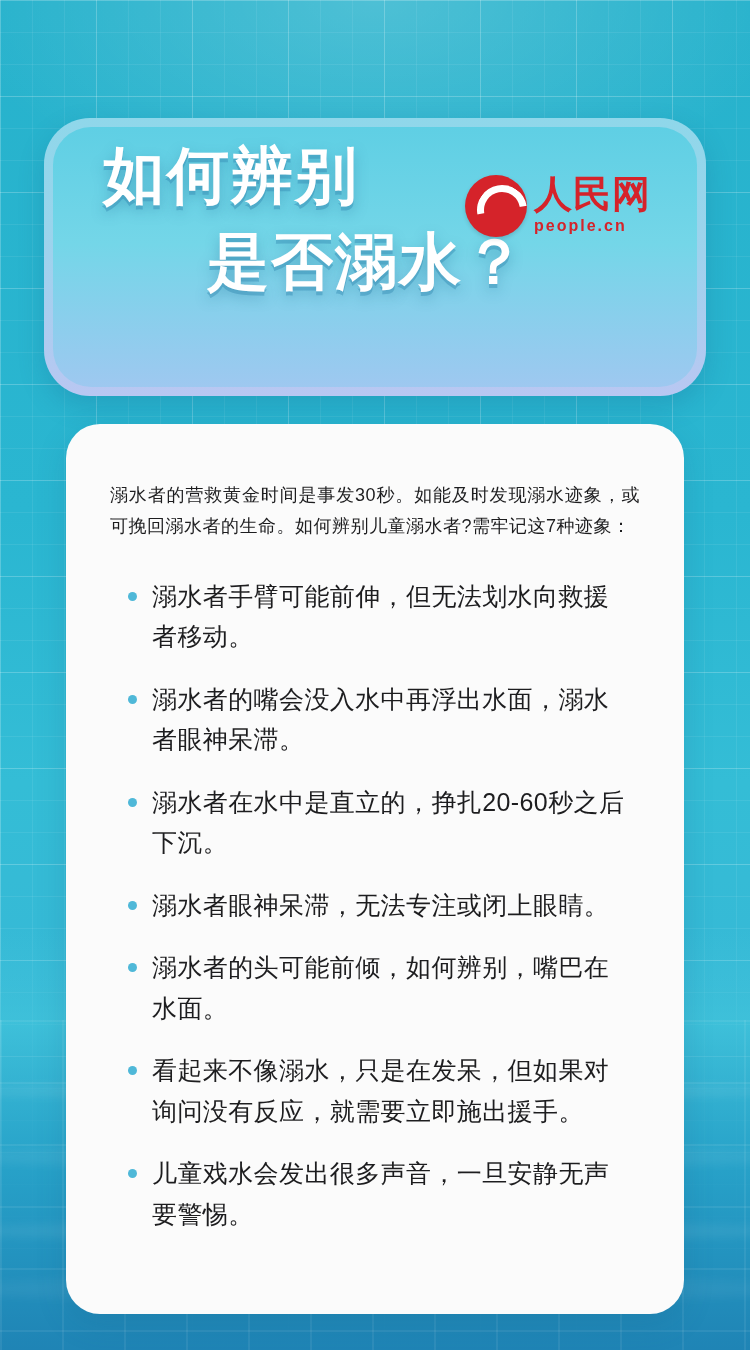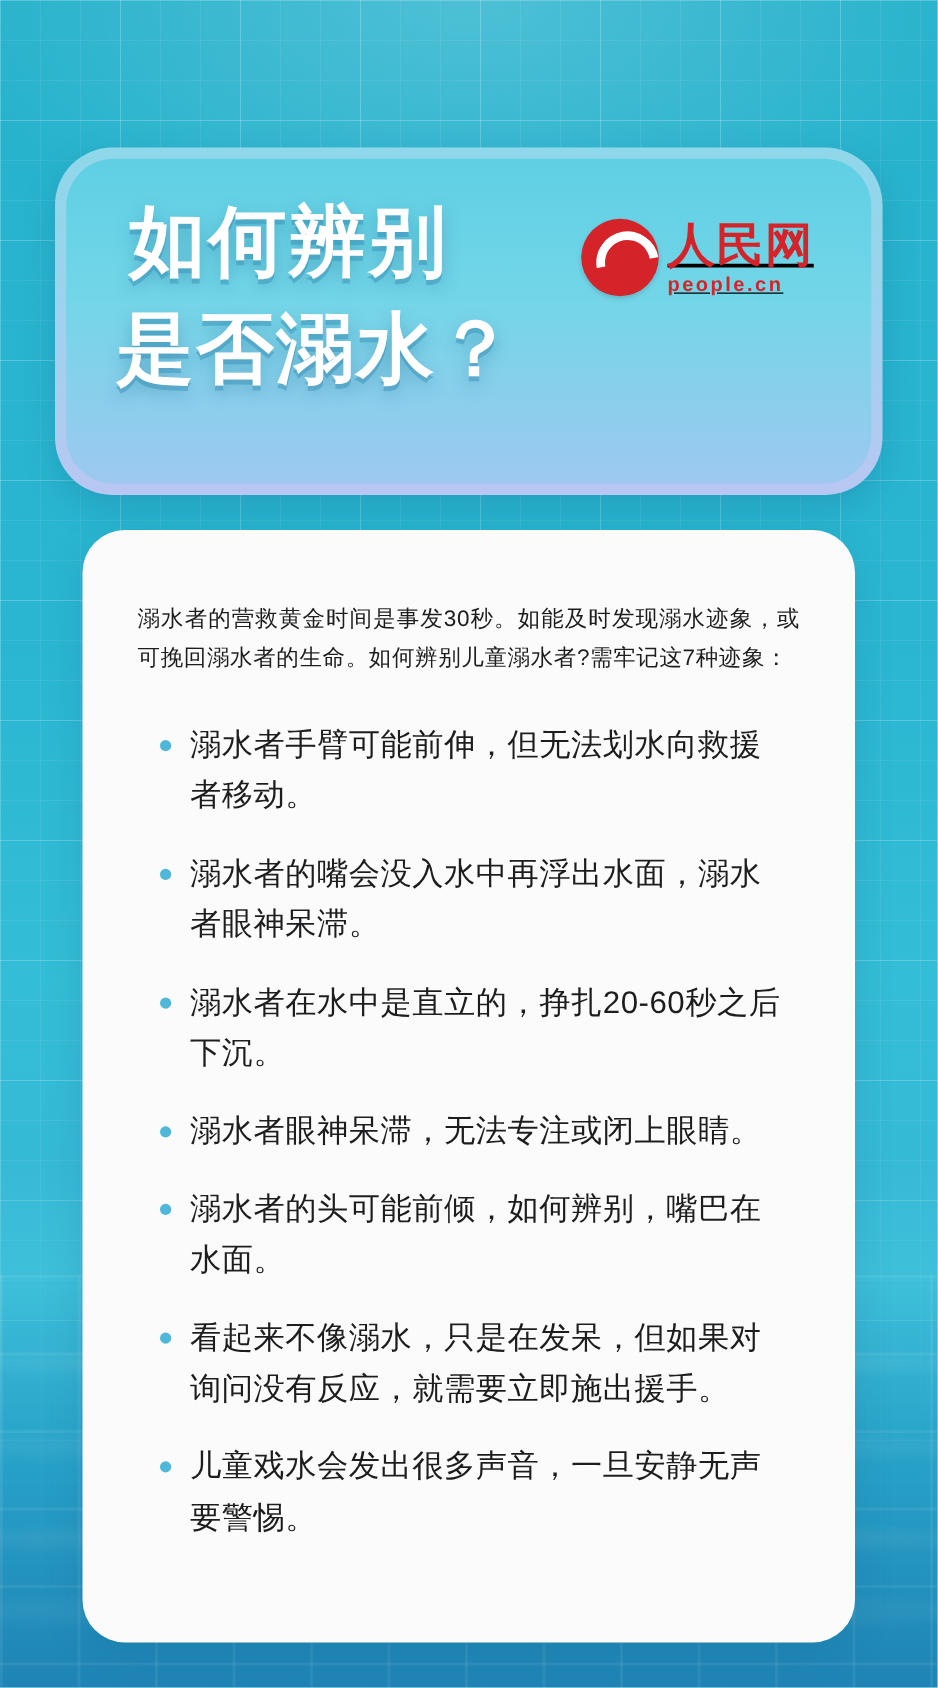--- a/index.html
+++ b/index.html
@@ -93,45 +93,44 @@
     padding: 9px;
     box-sizing: border-box;
   }
   .title-card-inner {
     width: 100%;
     height: 100%;
     border-radius: 38px;
     background: linear-gradient(180deg, #5fcfe4 0%, #74d6e8 45%, #9ec8f0 100%);
     position: relative;
     box-sizing: border-box;
-    padding: 34px 40px 30px 40px;
+    padding: 16px 40px 30px 40px;
   }
   .title-line {
     font-size: 62px;
     font-weight: bold;
     color: #ffffff;
     letter-spacing: 2px;
     line-height: 1.06;
     text-shadow:
       0 4px 0 rgba(54,140,180,0.45),
       0 6px 14px rgba(30,100,140,0.35);
     white-space: nowrap;
   }
   .title-line.l1 { text-align: left; margin-left: 10px; }
-  .title-line.l2 { text-align: left; margin-top: 20px; margin-right: 16px; }
+  .title-line.l2 { text-align: center; margin-top: 20px; margin-right: 16px; }
 
   
   .logo {
     position: absolute;
     right: 46px;
     top: 48px;
     display: flex;
-    align-items: flex-end;
+    align-items: flex-start;
     gap: 7px;
-    text-decoration: underline;
   }
   .logo-mark {
     width: 62px;
     height: 62px;
     border-radius: 50%;
     background: #d5232a;
     position: relative;
     box-shadow: 0 2px 4px rgba(0,0,0,0.15);
   }
   .logo-mark::after {

